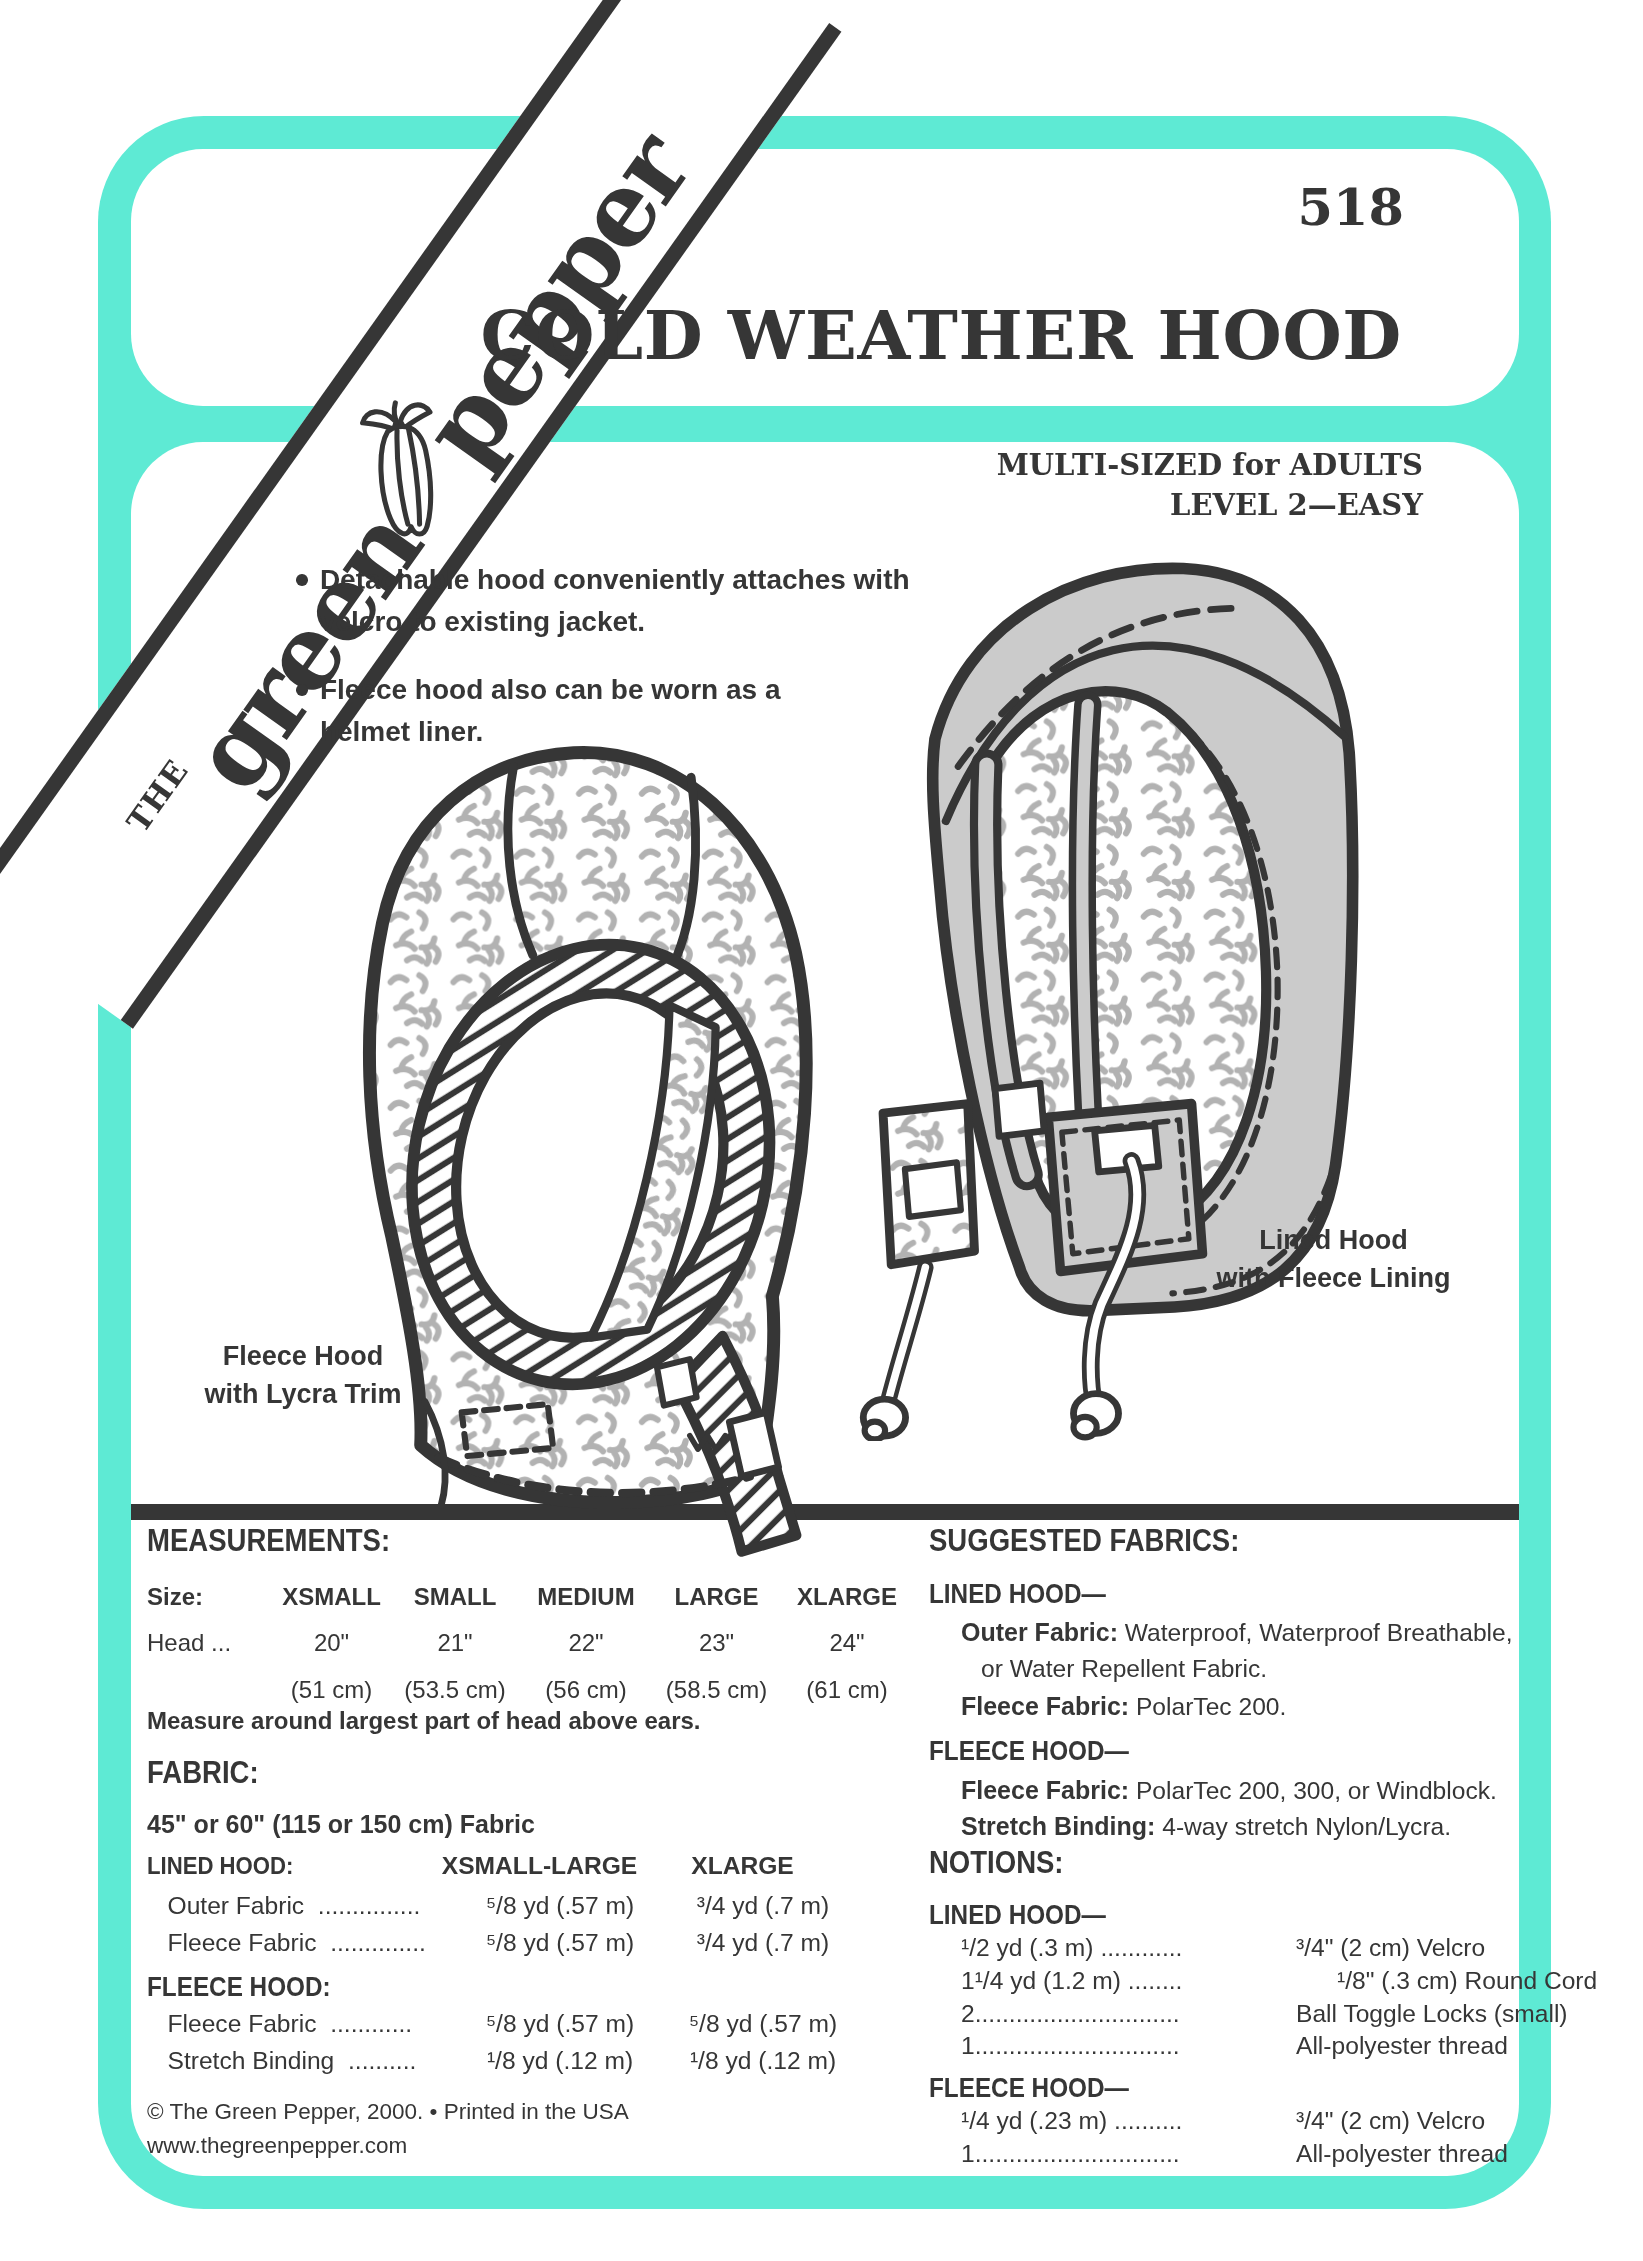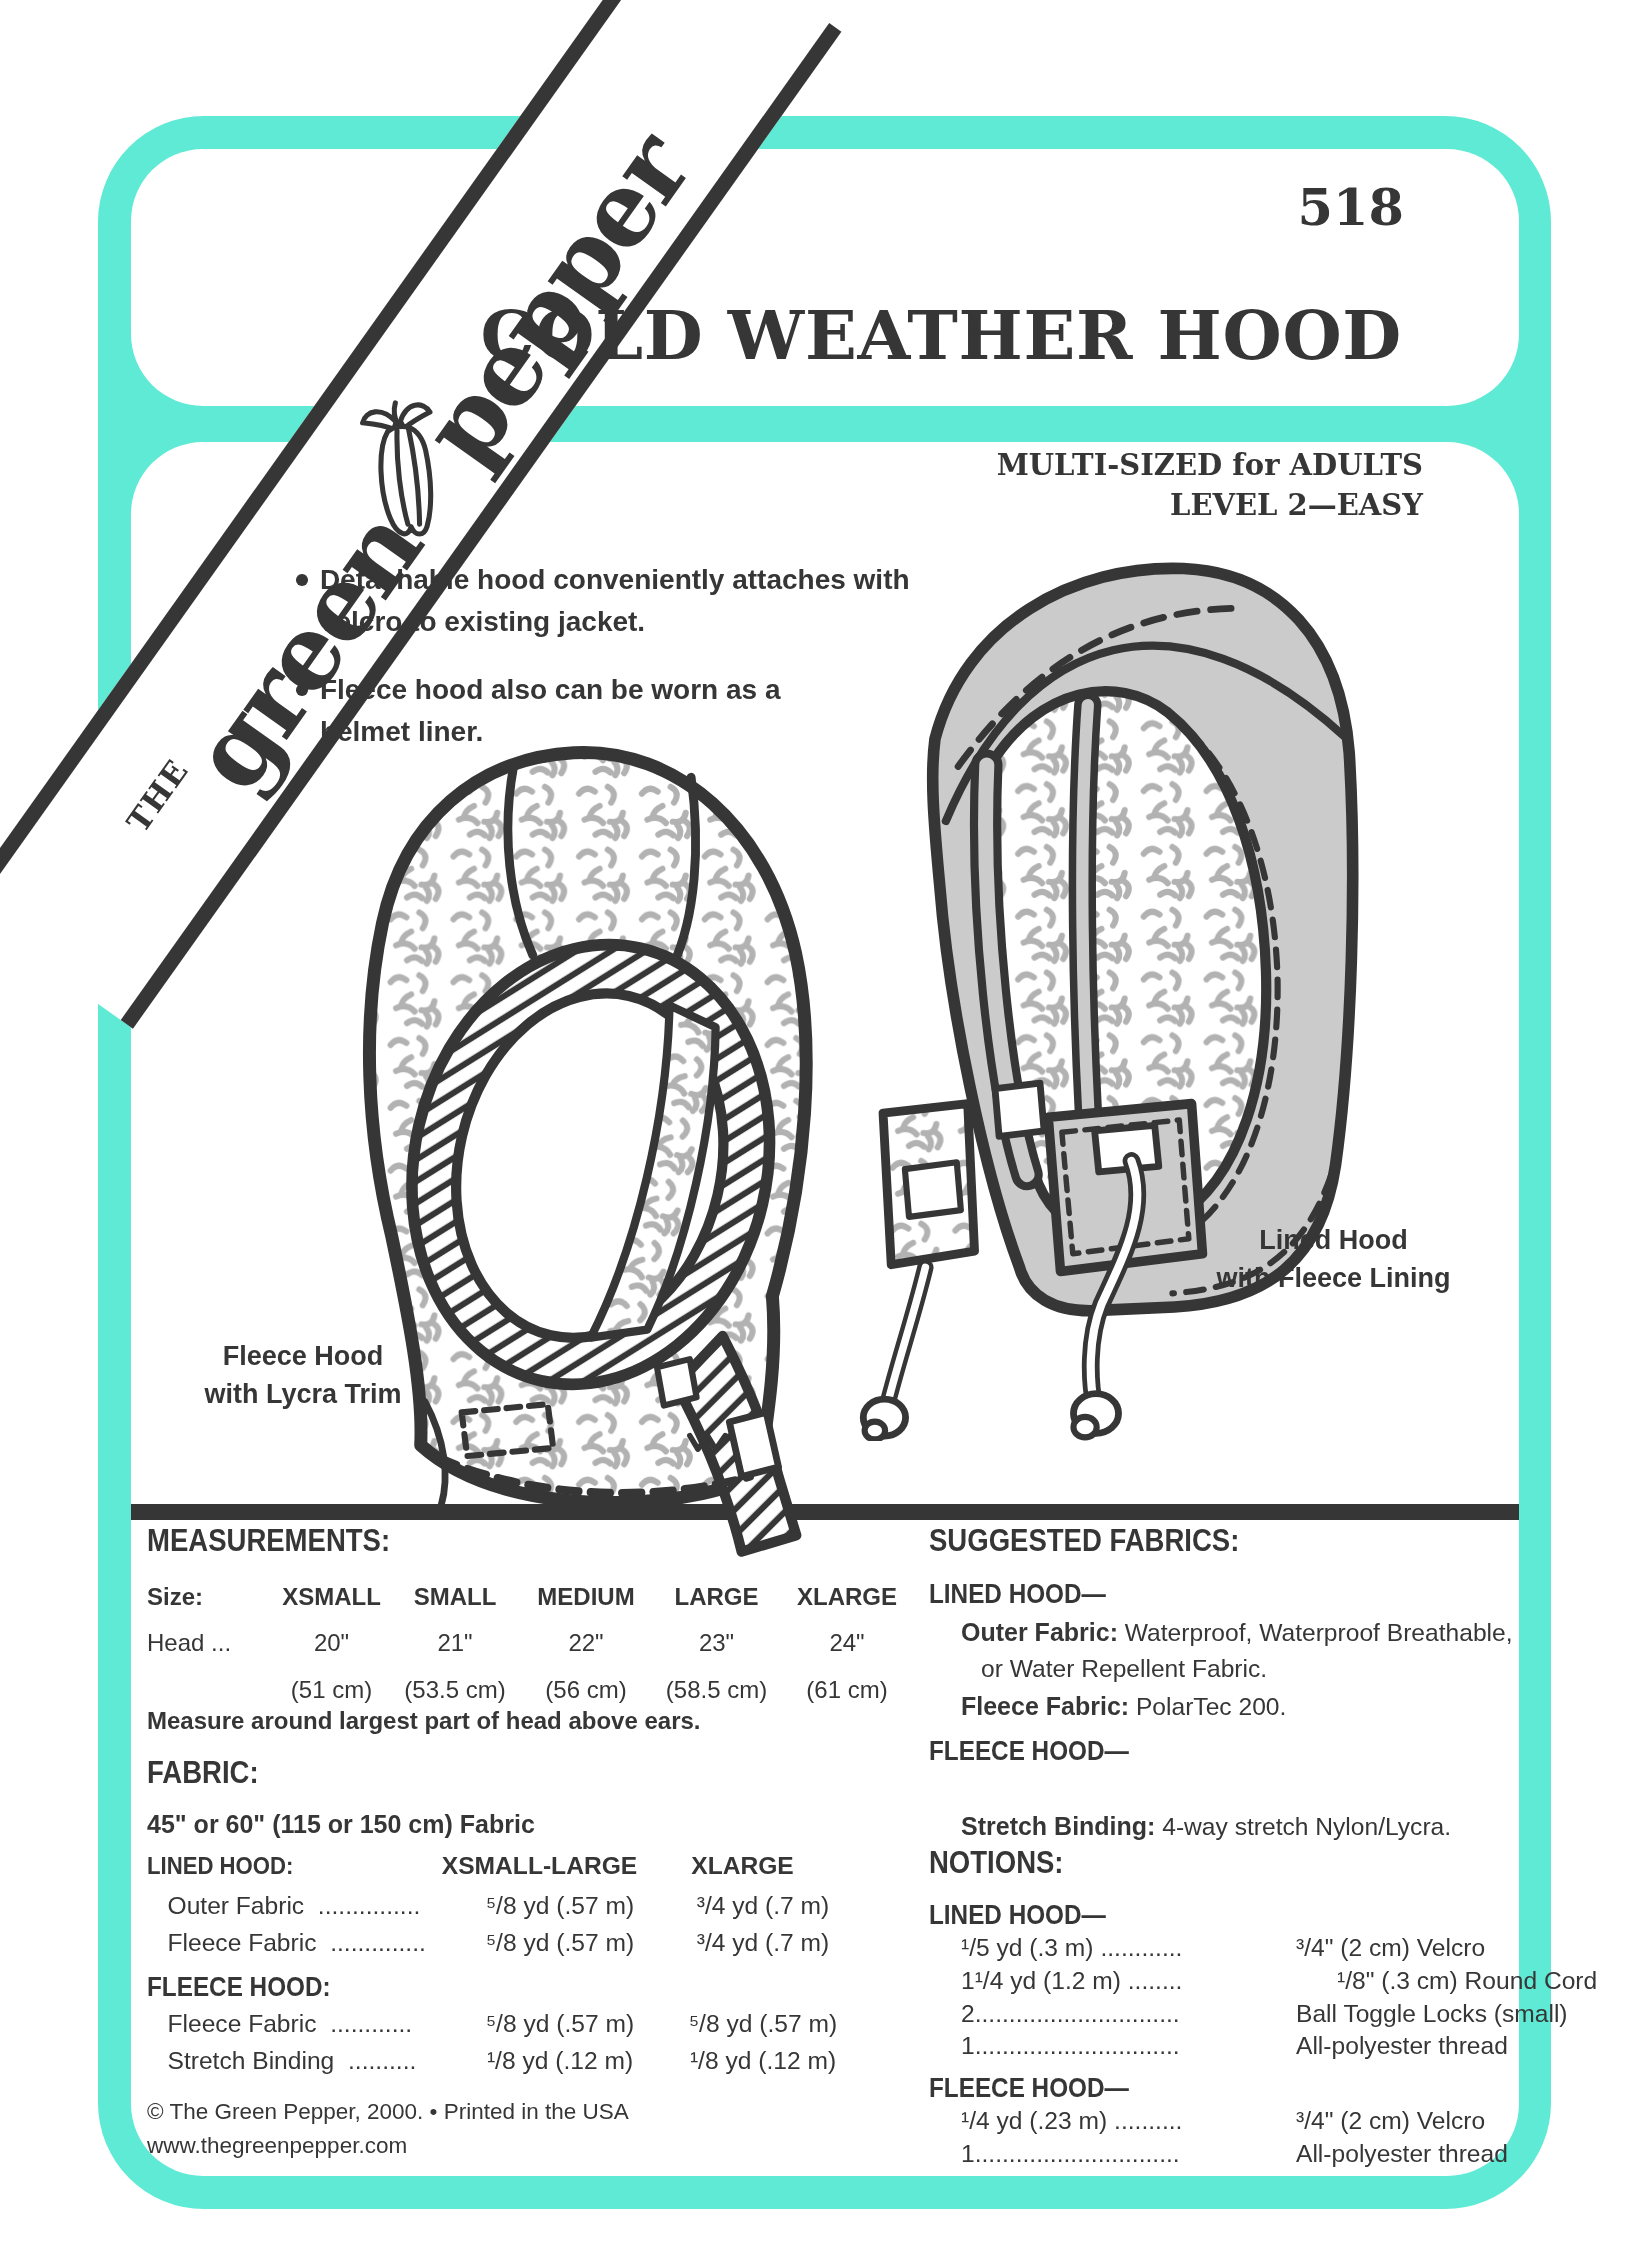--- a/index.html
+++ b/index.html
@@ -275,28 +275,31 @@
   <div class="sf-line" style="left:863px;top:1502px;">
     <span class="b">Outer Fabric:</span><span>Waterproof, Waterproof Breathable,</span>
   </div>
   <div class="sf-line" style="left:883px;top:1539px;">
     <span>or Water Repellent Fabric.</span>
   </div>
   <div class="sf-line" style="left:863px;top:1576px;">
     <span class="b">Fleece Fabric:</span><span>PolarTec 200.</span>
   </div>
   <div class="abs h2" style="left:831px;top:1620px;">FLEECE HOOD—</div>
+  <div class="sf-line" style="left:863px;top:1660px;">
+    <span class="b">Fleece Fabric:</span><span>PolarTec 200, 300, or Windblock.</span>
+  </div>
   <div class="sf-line" style="left:863px;top:1696px;">
     <span class="b">Stretch Binding:</span><span>4-way stretch Nylon/Lycra.</span>
   </div>
 
   <div class="abs h1" style="left:831px;top:1728px;">NOTIONS:</div>
   <div class="abs h2" style="left:831px;top:1784px;">LINED HOOD—</div>
   <div class="nt-row" style="left:863px;top:1818px;">
-    <span class="nt-qty">¹/5 yd (.3 m) ............</span>
+    <span class="nt-qty">¹/2 yd (.3 m) ............</span>
     <span class="nt-item">³/4" (2 cm) Velcro</span>
   </div>
   <div class="nt-row" style="left:863px;top:1851px;gap:41px;">
     <span class="nt-qty">1¹/4 yd (1.2 m) ........</span>
     <span class="nt-item">¹/8" (.3 cm) Round Cord</span>
   </div>
   <div class="nt-row" style="left:863px;top:1884px;">
     <span class="nt-qty">2..............................</span>
     <span class="nt-item">Ball Toggle Locks (small)</span>
   </div>

